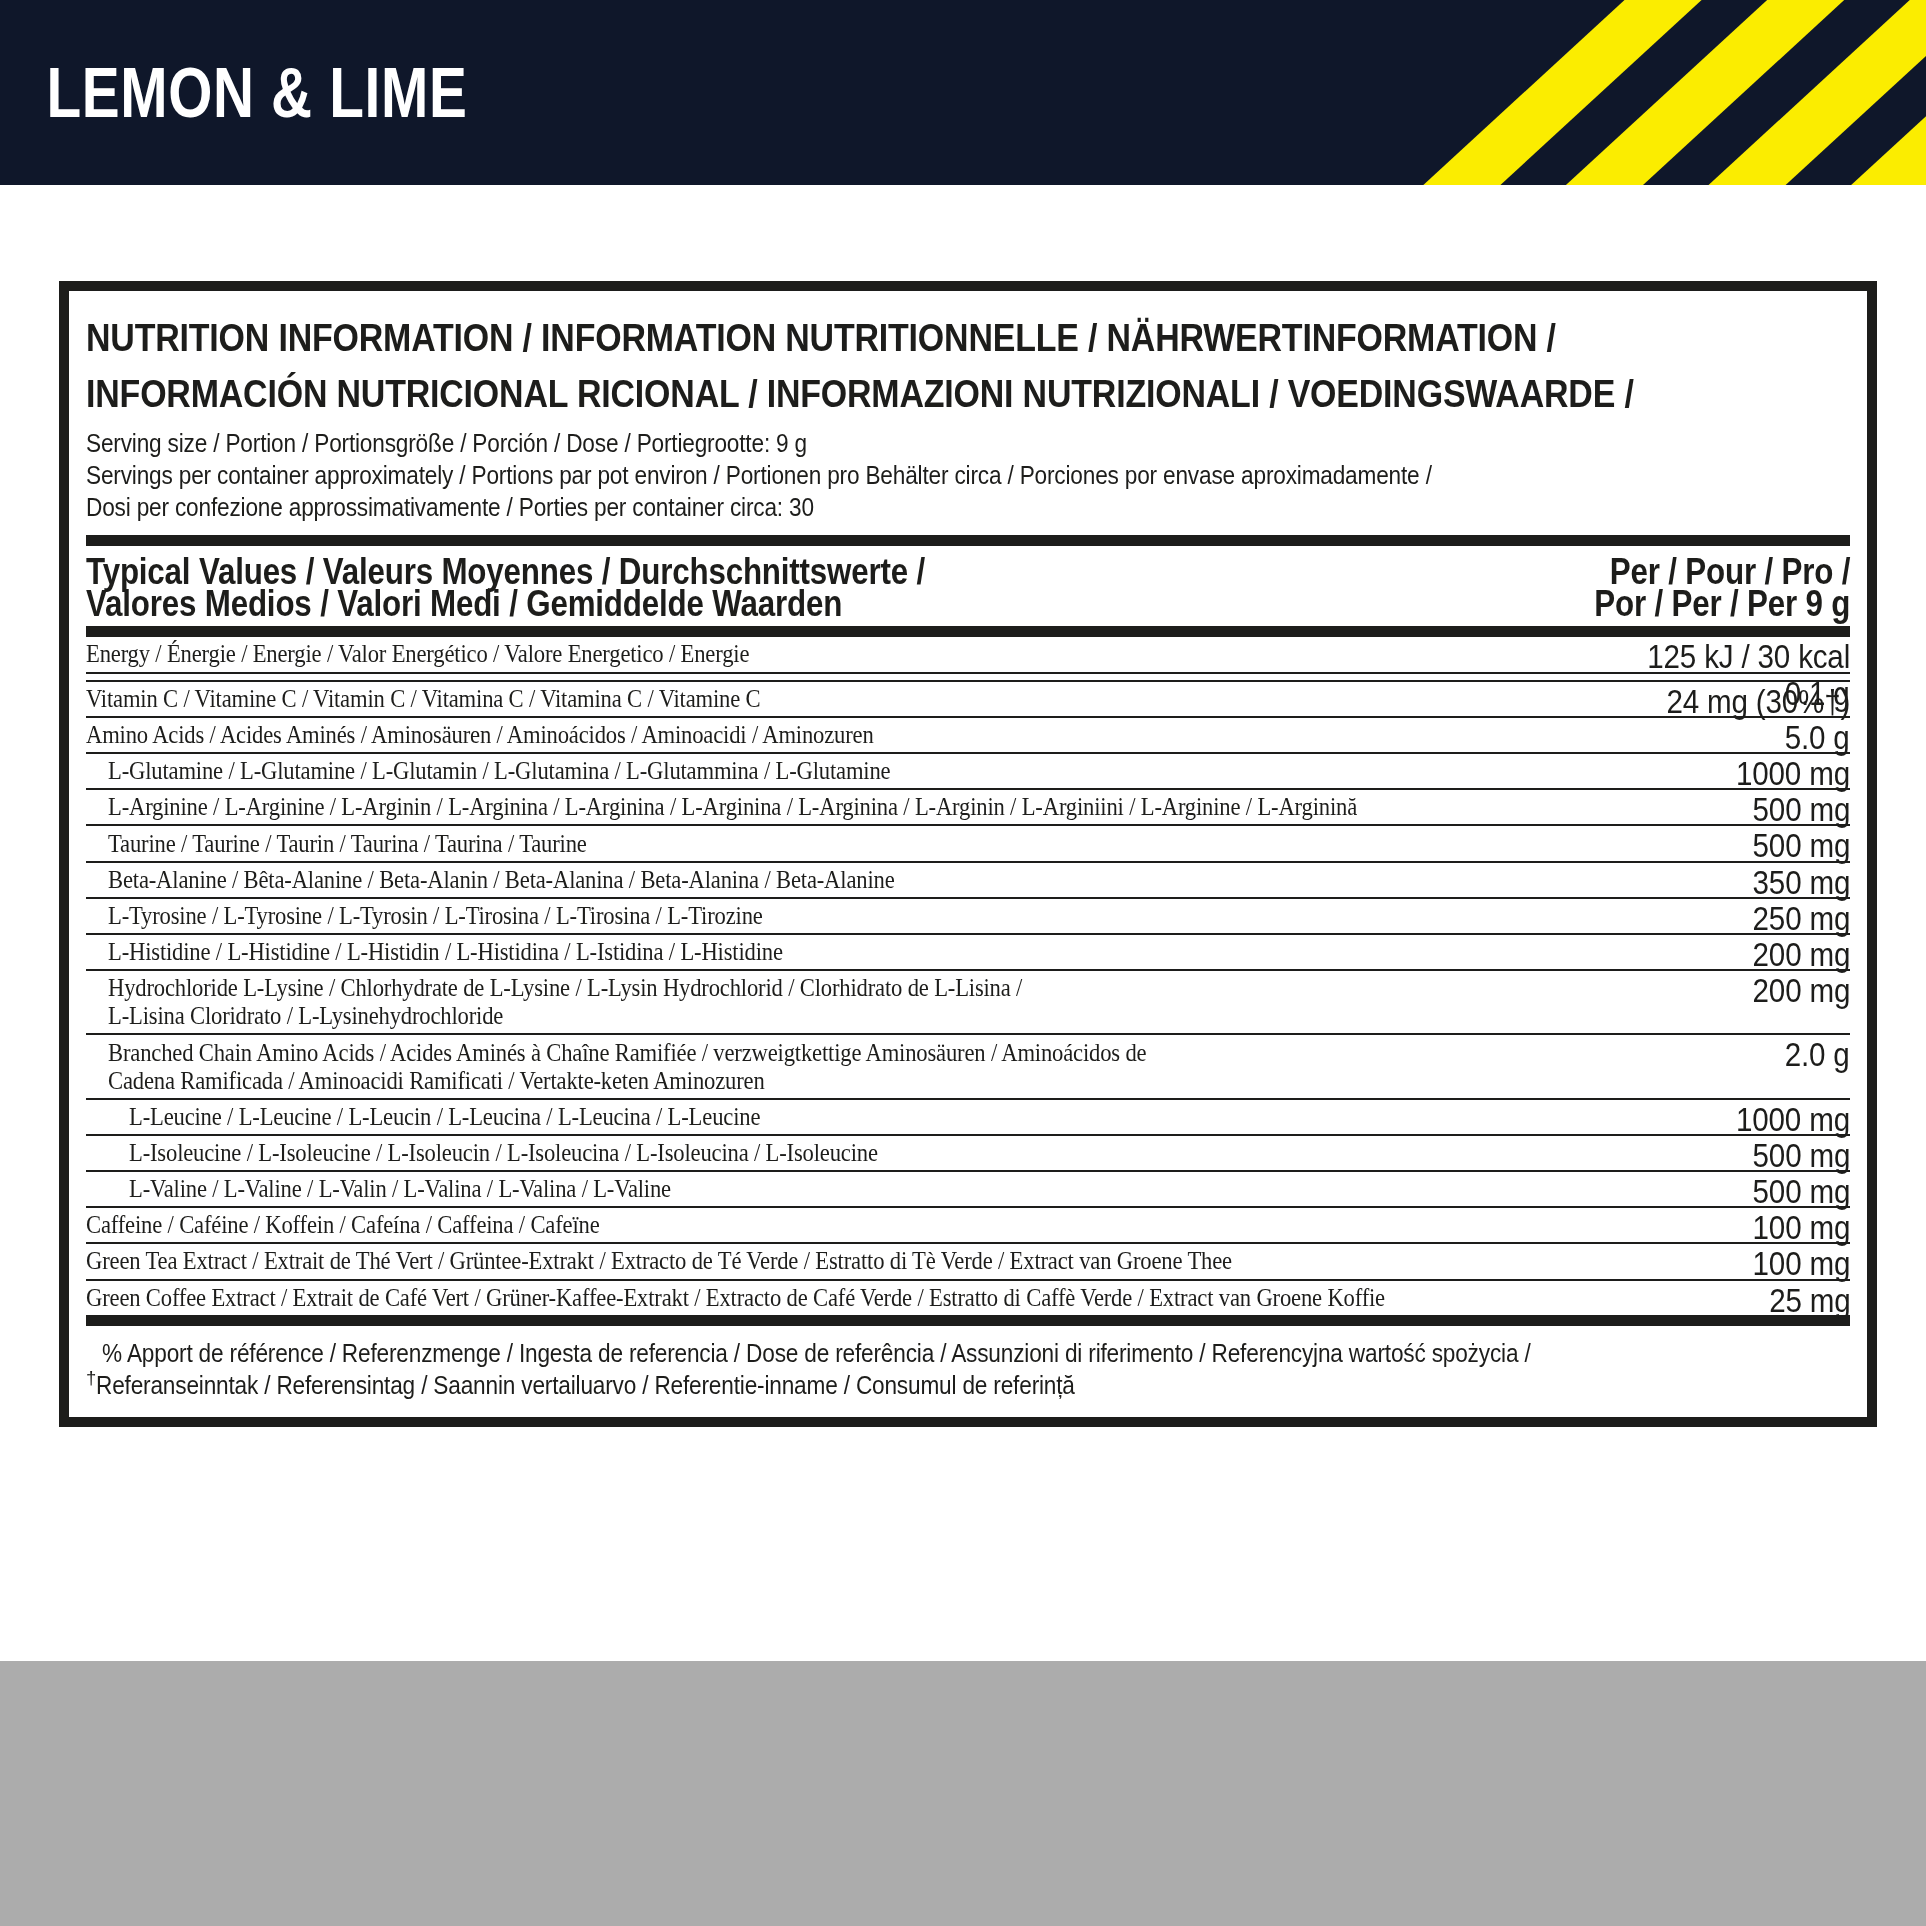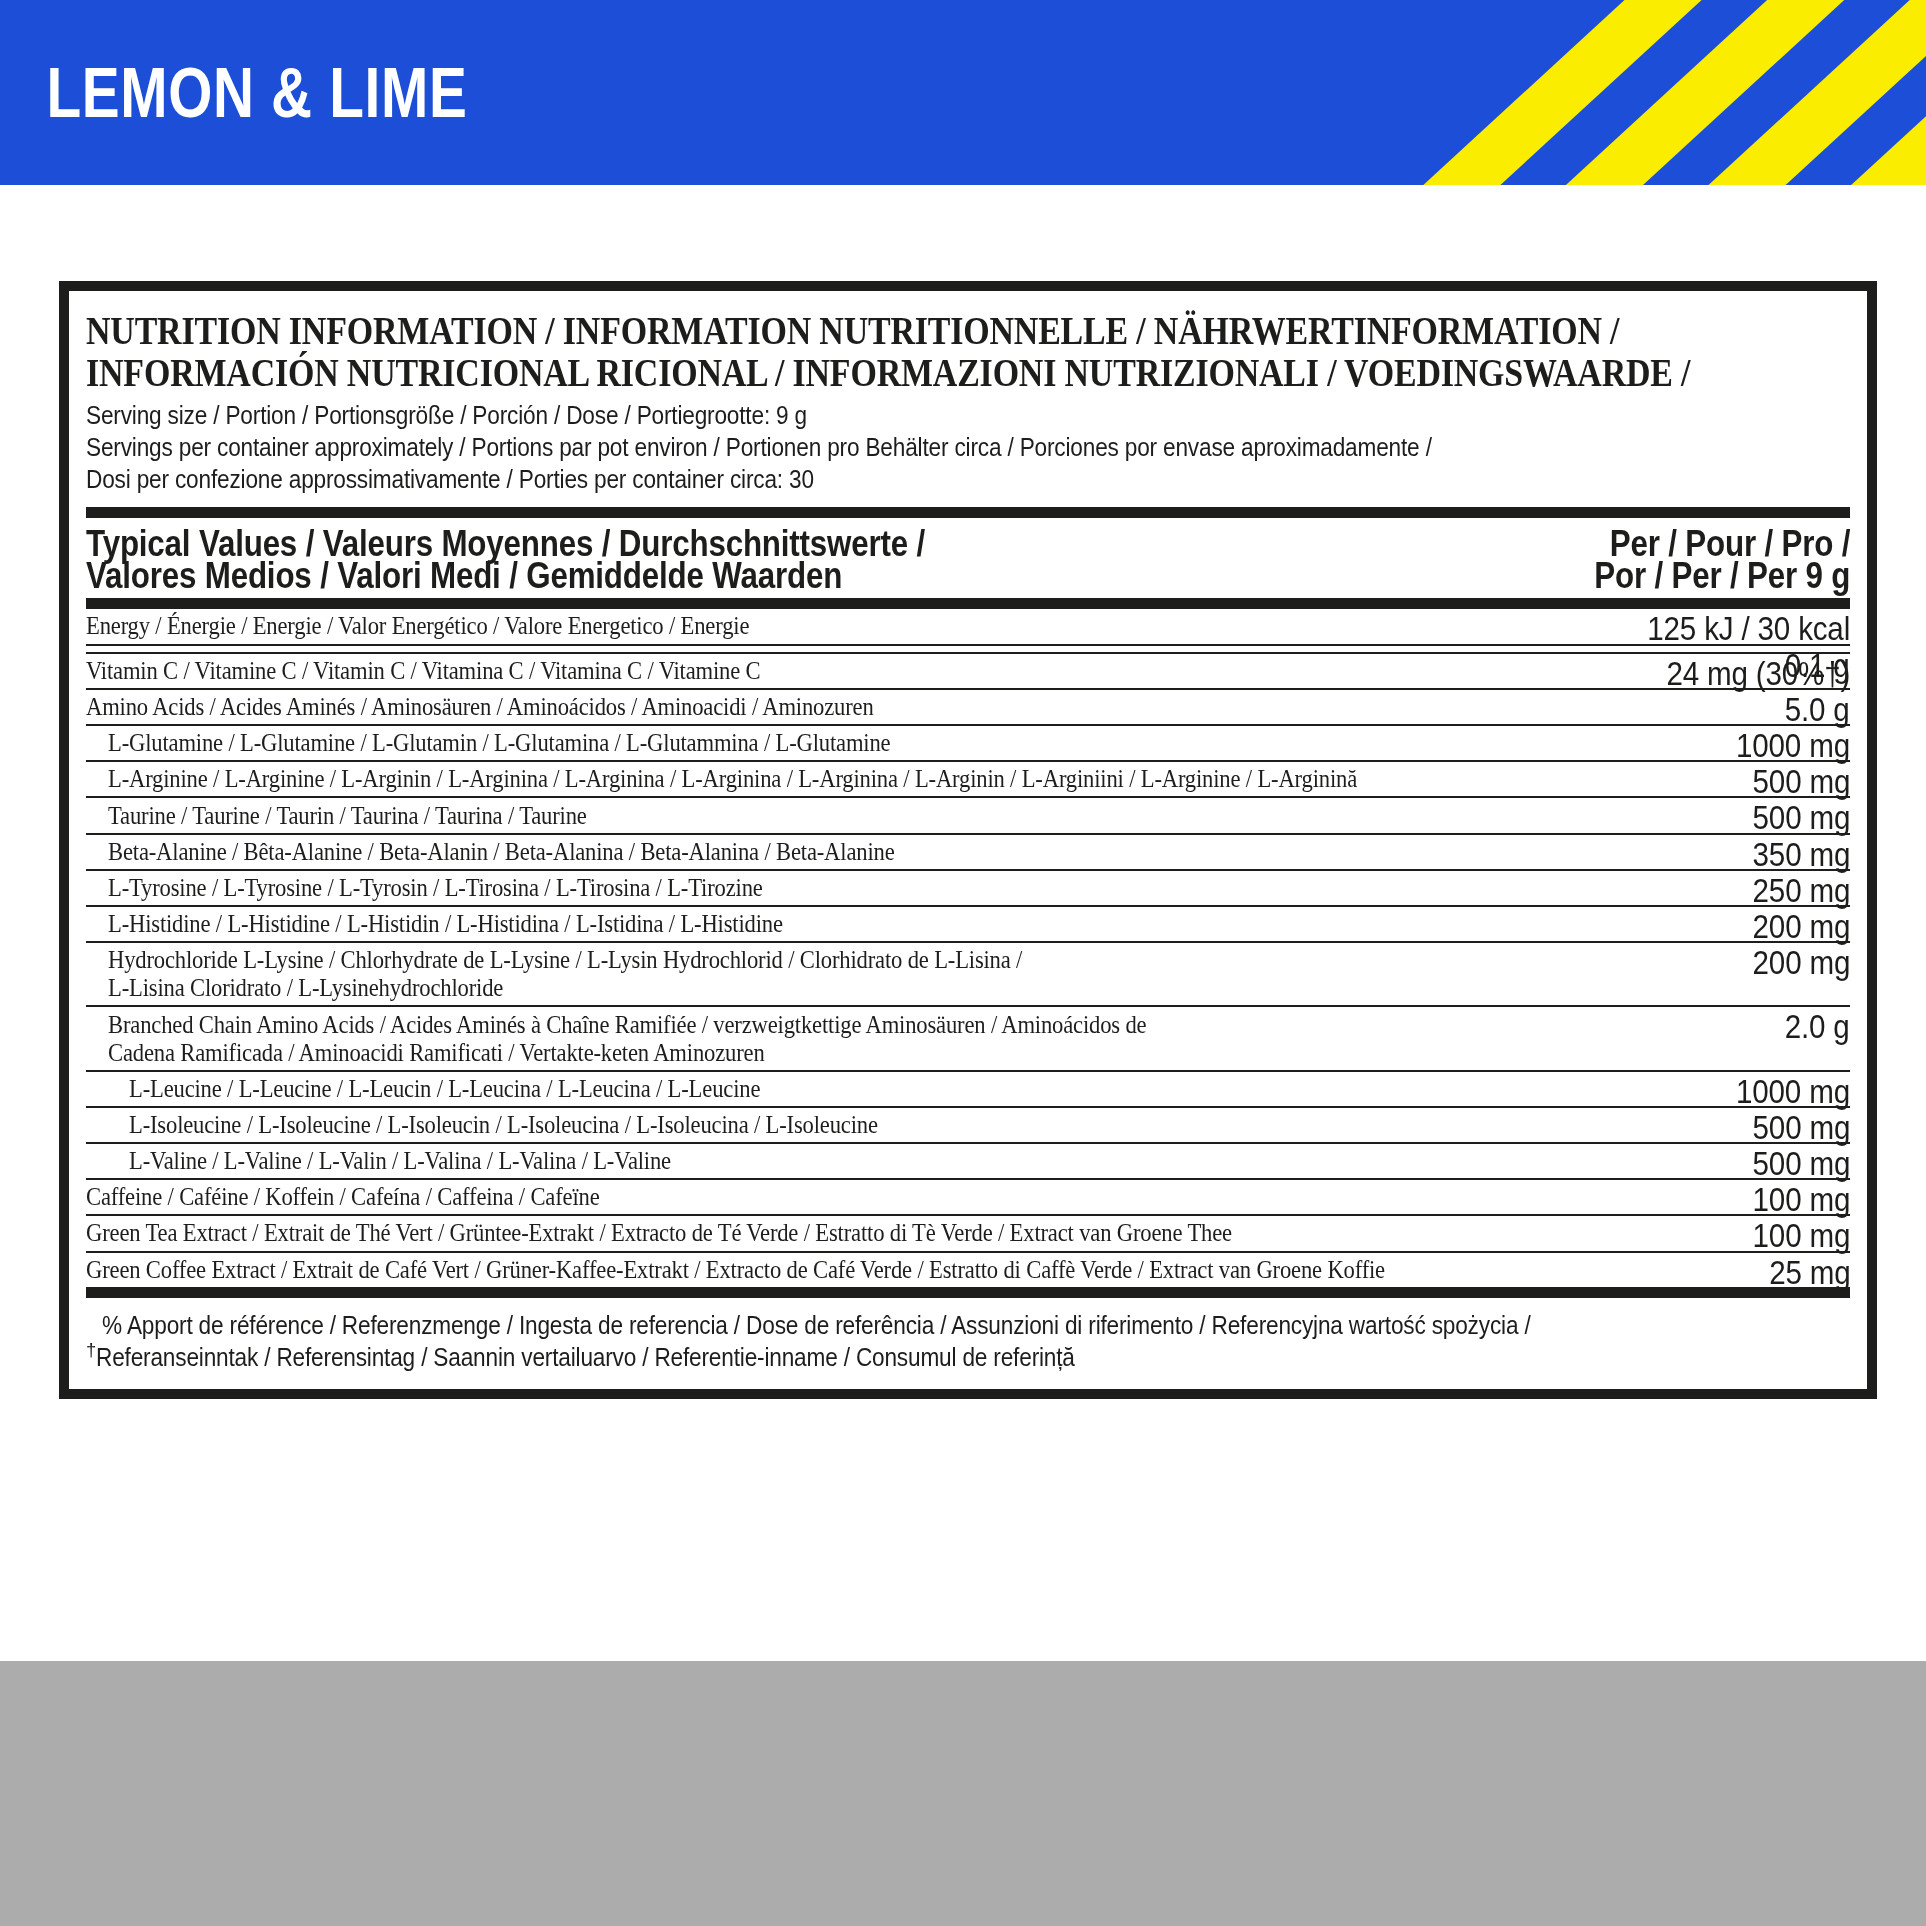--- a/index.html
+++ b/index.html
@@ -18,21 +18,21 @@
     transform-origin:0 50%;white-space:pre;
   }
   .banner-stripes{position:absolute;right:0;top:0;display:block;}
   
   .panel{
     position:absolute;left:59px;top:281px;width:1818px;
     border:10px solid #1d1d1b;background:#ffffff;box-sizing:border-box;
     padding:18.5px 17px 15.4px 17px;
   }
   .panel-title{
-    font-size:39px;font-weight:bold;line-height:42px;white-space:pre;letter-spacing:-0.2px;font-family:Liberation Serif, serif;
+    font-size:39px;font-weight:bold;line-height:56px;white-space:pre;letter-spacing:-0.2px;
   }
   .serving{
     margin-top:5px;font-size:26px;line-height:32px;
   }
   .bar{height:11.6px;background:#1d1d1b;}
   .bar.b1{margin-top:12.3px;}
   .thead{
     display:flex;justify-content:space-between;align-items:flex-start;
     padding:9.2px 0 6.2px 0;
   }
@@ -56,21 +56,21 @@
     display:inline-block;transform:scaleX(0.87);transform-origin:0 50%;
     letter-spacing:-0.2px;white-space:pre;
   }
   .cond.right{transform-origin:100% 50%;text-align:right;}
   
   .footer-bar{position:absolute;left:0;top:1661px;width:1926px;height:266px;}
 </style>
 </head>
 <body>
 
-<div class="banner" style="background: #1d4ed8;">
+<div class="banner" style="background: #0f172a;">
   <div class="banner-title">LEMON &amp; LIME</div>
   <svg class="banner-stripes" width="586" height="185" viewBox="0 0 760 240" aria-hidden="true">
     <polygon class="stripe" points="369,0 469,0 208,240 108,240" fill="#fbed00"></polygon>
     <polygon class="stripe" points="554,0 654,0 393,240 293,240" fill="#fbed00"></polygon>
     <polygon class="stripe" points="739,0 839,0 578,240 478,240" fill="#fbed00"></polygon>
     <polygon class="stripe" points="924,0 1024,0 763,240 663,240" fill="#fbed00"></polygon>
   </svg>
 </div>
 
 <div class="panel">

